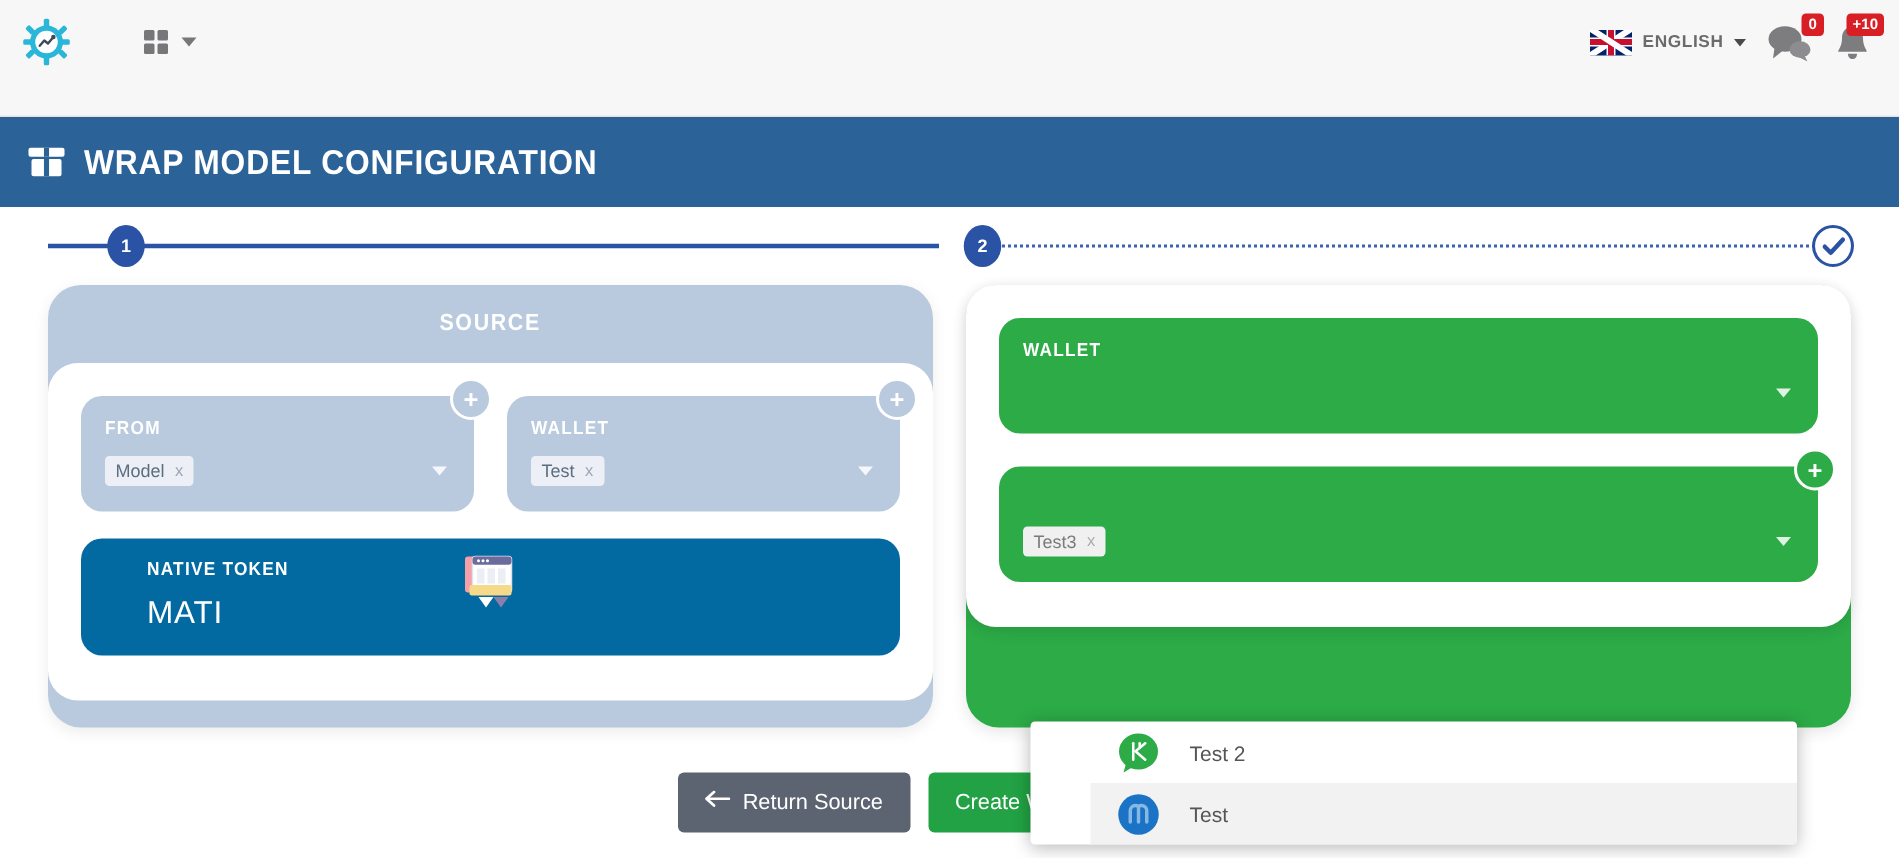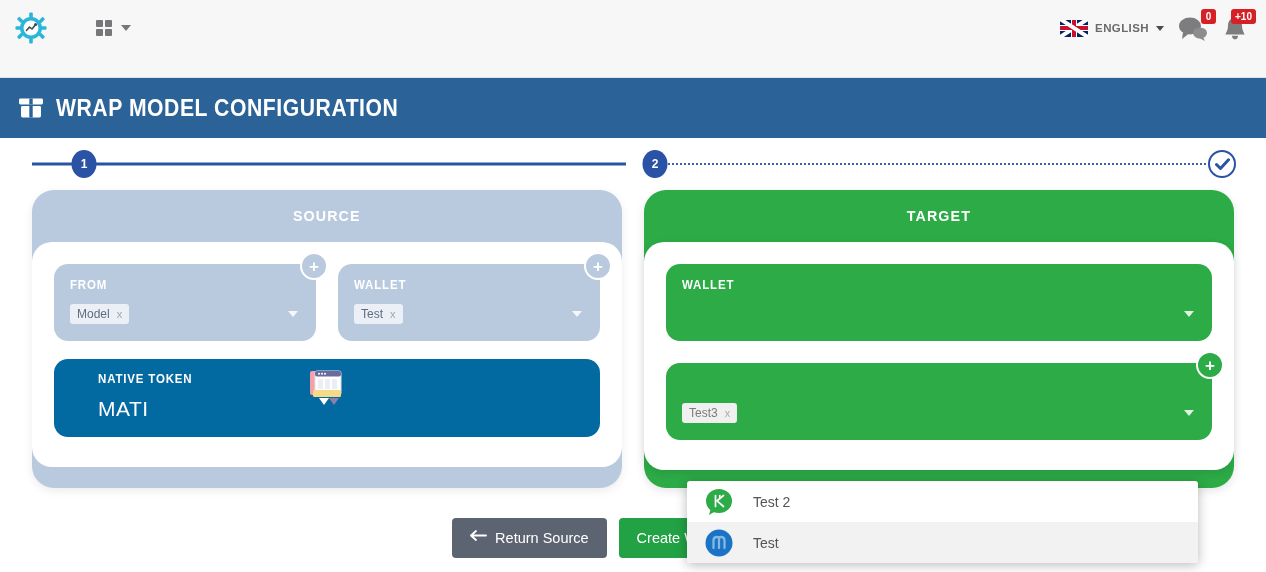--- a/index.html
+++ b/index.html
@@ -190,21 +190,21 @@
 
   
   .dropdown {
     position: absolute; left: 687px; top: 291px; width: 511px;
     background: #fff; border-radius: 3px;
     box-shadow: 0 2px 12px rgba(0,0,0,.28);
     z-index: 40; overflow: hidden;
   }
   .dd-item {
     display: flex; align-items: center; gap: 20px;
-    padding: 9px 18px; height: 41px; cursor: pointer;
+    padding: 9px 18px; height: 41px; cursor: pointer; margin-left: 40px;
   }
   .dd-item.hover { background: #f2f2f2; }
   .dd-label { font-size: 14px; color: #555; }
   .dd-avatar { width: 28px; height: 28px; flex: 0 0 28px; }
 
   
   .actions {
     display: flex; justify-content: center; gap: 12px; margin-top: 30px;
   }
   .btn {
@@ -367,23 +367,20 @@
             <polygon points="10,29 20,29 15,36" fill="#fff"></polygon>
             <polygon points="20,29 30,29 25,36" fill="#8e7fa8"></polygon>
           </svg>
         </span>
       </div>
 
     </div>
   </div>
 
   <div class="panel target panel-outer-pad">
-    <div class="panel-head">
-      <span>TARGET</span>
-    </div>
     <div class="panel-body">
 
       <div class="field-row">
 
 
         <div class="field-card">
           <span class="field-label">WALLET</span>
           <div class="select-row">
             <span class="sel-caret"></span>
           </div>

